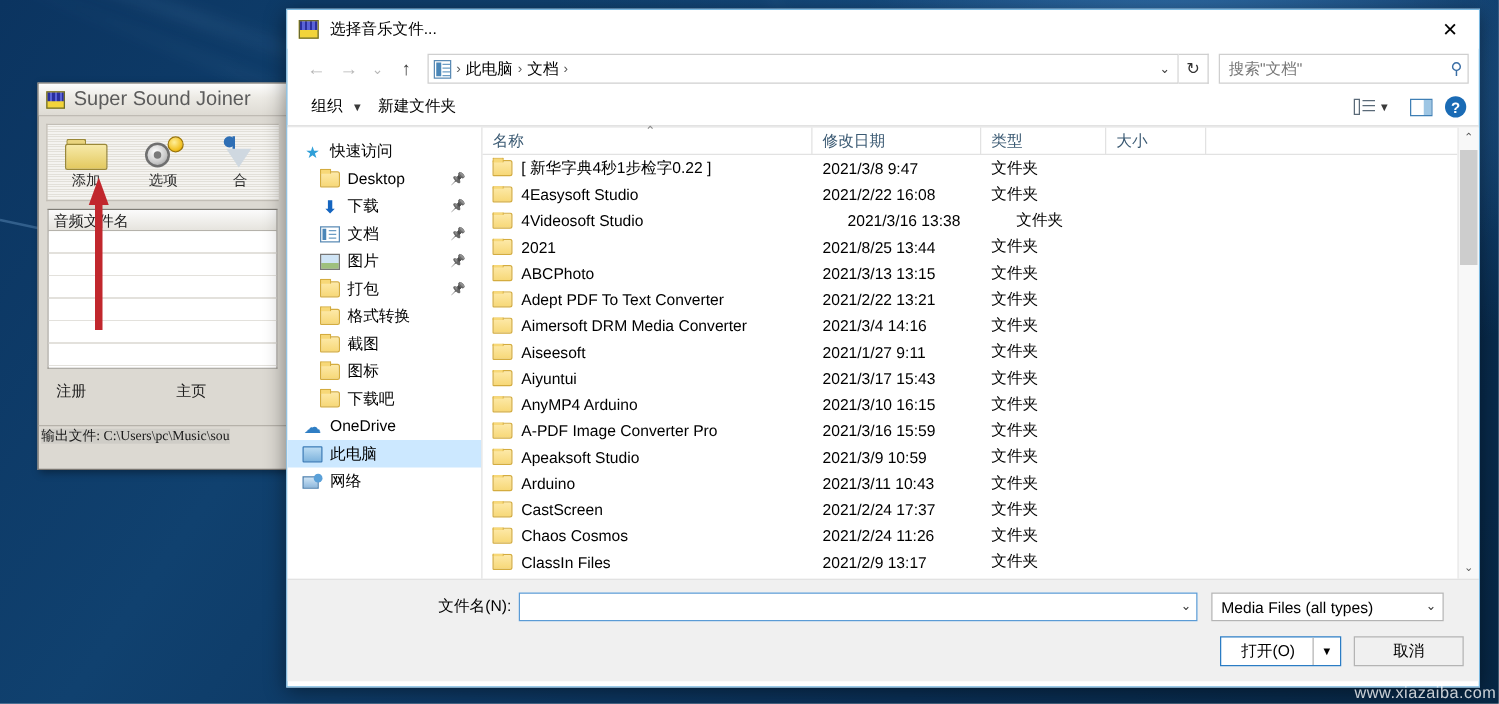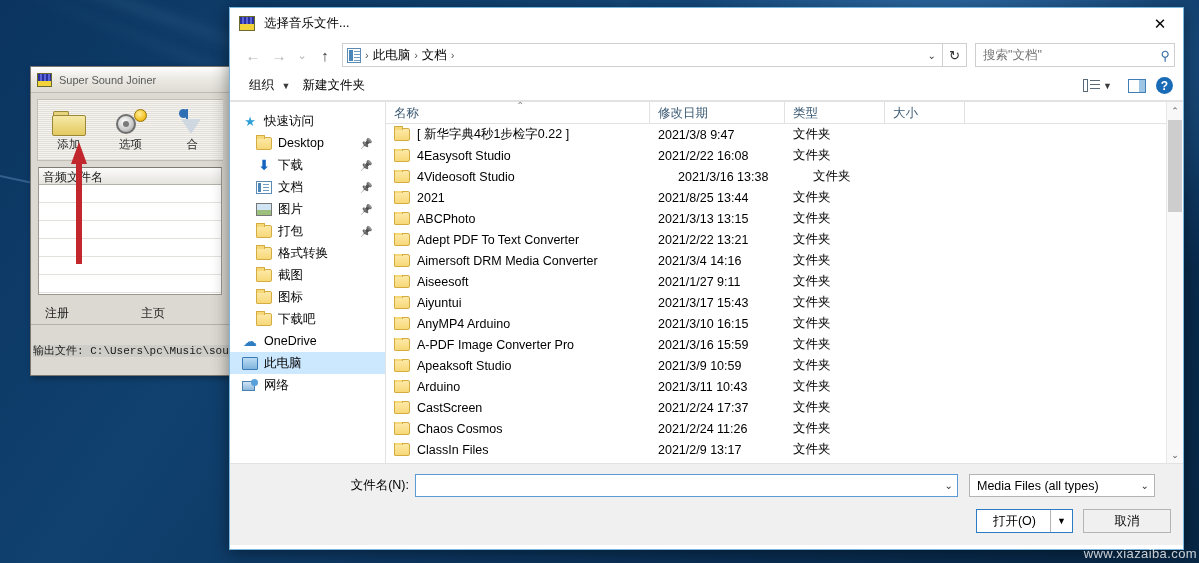--- a/index.html
+++ b/index.html
@@ -42,21 +42,21 @@
     font-size: 12px; color: #2a2a2a;
   }
   #ssj .ttl {
     height: 26px; display: flex; align-items: center; gap: 7px; padding-left: 6px;
     background: linear-gradient(180deg, #fdfdfd 0%, #eceae4 45%, #dedbd4 100%);
     border-bottom: 1px solid #bfbbb4;
   }
   #ssj .ttl .appicon { width: 15px; height: 14px; flex: 0 0 auto; position: relative; background: #f2d43a; border:1px solid #6b6b2e; }
   #ssj .ttl .appicon::before { content:""; position:absolute; left:0; top:0; right:0; height: 7px;
     background: repeating-linear-gradient(90deg, #2a2f9e 0 2px, #5a63d8 2px 4px); }
-  #ssj .ttl span { font-size: 11px; color: #5b5b5b; white-space: nowrap; text-align: center; }
+  #ssj .ttl span { font-size: 16px; color: #5b5b5b; white-space: nowrap; text-align: center; }
   #ssj .toolbar {
     margin: 6px; height: 62px; background: #e7e4dd;
     border: 1px solid #c2beb6; border-right: none;
     display: flex; align-items: center; gap: 0;
     background-image: repeating-linear-gradient(180deg, rgba(255,255,255,.55) 0 1px, rgba(0,0,0,.02) 1px 2px);
   }
   #ssj .tb-btn { width: 64px; display:flex; flex-direction: column; align-items:center; gap:2px; }
   #ssj .tb-btn .lbl { font-size: 11.5px; color:#2b2b2b; }
   .ic-folder { width: 34px; height: 26px; position: relative; }
   .ic-folder::before { content:""; position:absolute; left:1px; top:2px; width:14px; height:5px; background:#e9d47e; border:1px solid #9a8838; border-bottom:none; border-radius:2px 2px 0 0;}
@@ -78,22 +78,22 @@
   }
   #ssj .list .lh {
     height: 17px; background: linear-gradient(180deg,#fbfbfb,#e6e4de);
     border-bottom: 1px solid #b5b2ab; font-size: 12px; padding: 1px 4px; color:#1d1d1d;
   }
   #ssj .list .rows { height: 109px; background:#fff;
     background-image: repeating-linear-gradient(180deg, transparent 0 17px, #e3e1dc 17px 18px); }
   #ssj .links { display:flex; padding: 10px 14px 2px 14px; font-size: 12px; color:#1c1c1c; }
   #ssj .links .a { width: 96px; }
   #ssj .outbar {
-    margin-top: 0; border-top: 1px solid #b6b2aa; padding: 18px 2px 0 2px;
-    font-family: Liberation Mono, monospace; font-size: 11px; color: #1a1a1a;
+    margin-top: 16px; border-top: 1px solid #b6b2aa; padding: 0 2px 0 2px;
+    font-family: Liberation Serif, serif; font-size: 11px; color: #1a1a1a;
     white-space: nowrap; overflow: hidden;
   }
   #ssj .outbar .sel { background: #cfcdc7; }
 
   
   #arrow { position: absolute; left: 68px; top: 142px; width: 22px; height: 122px; pointer-events:none; }
 
   
   #dlg {
     position: absolute; left: 229px; top: 7px; width: 955px; height: 543px;

